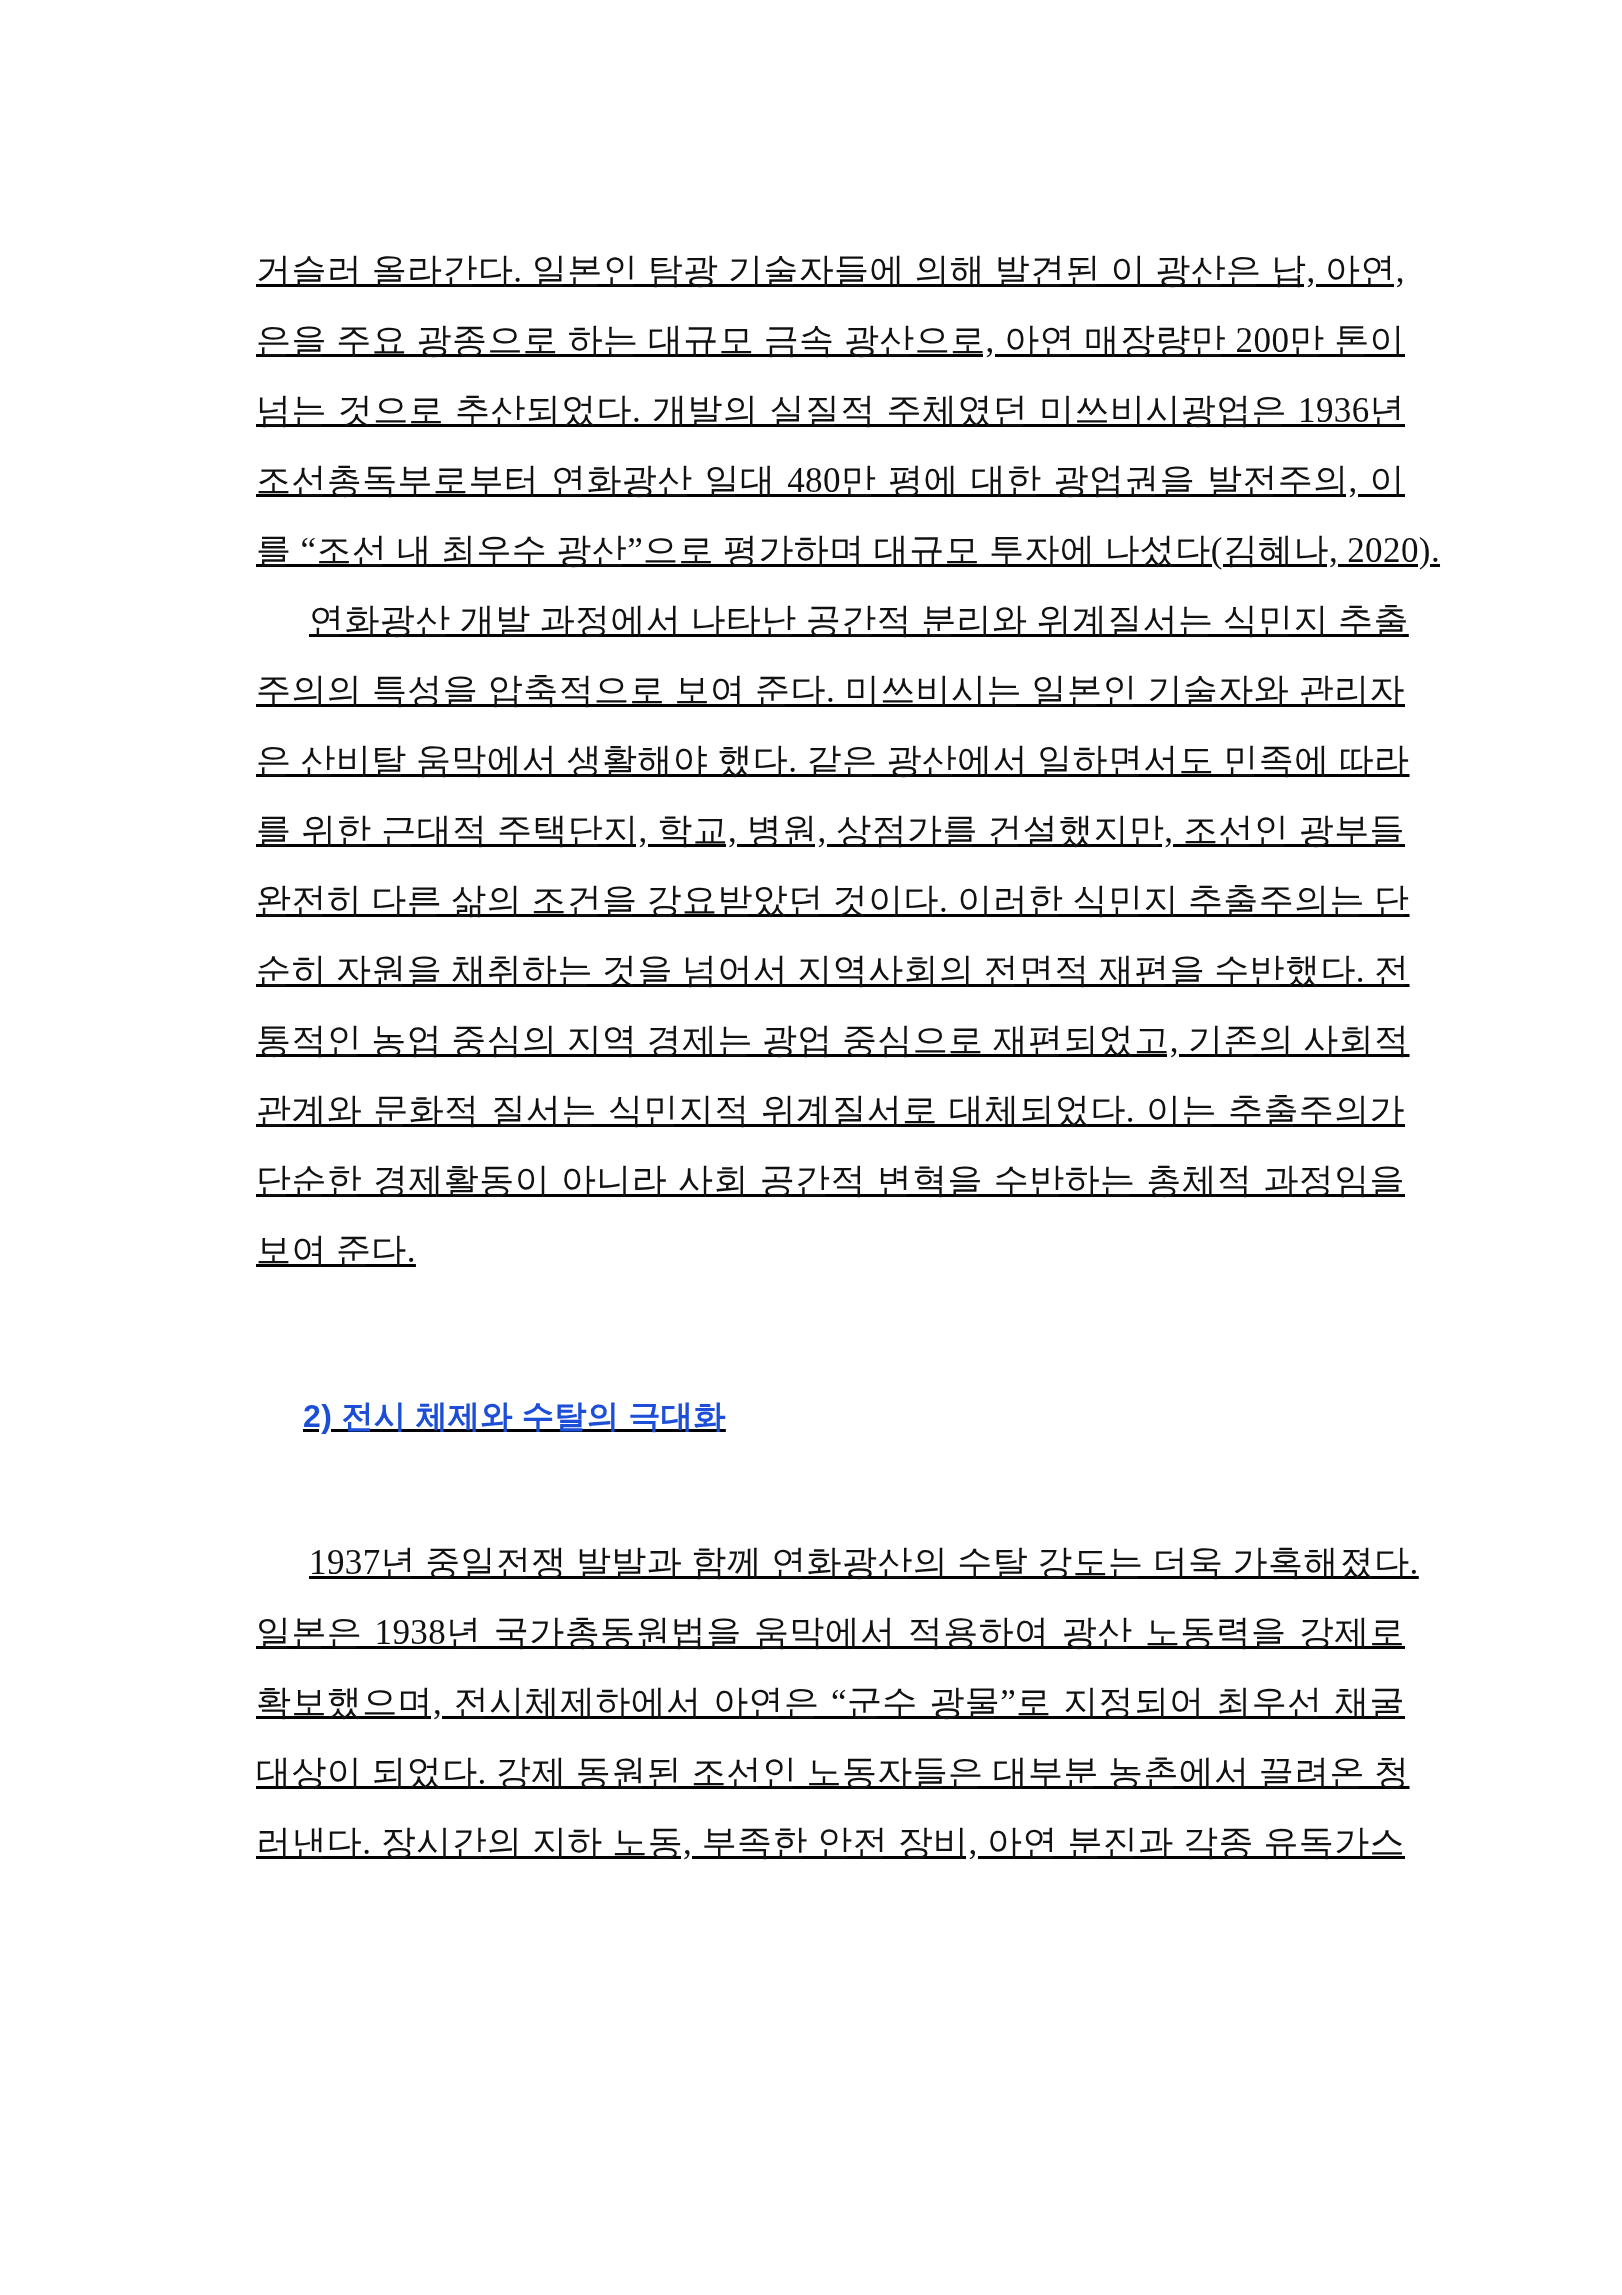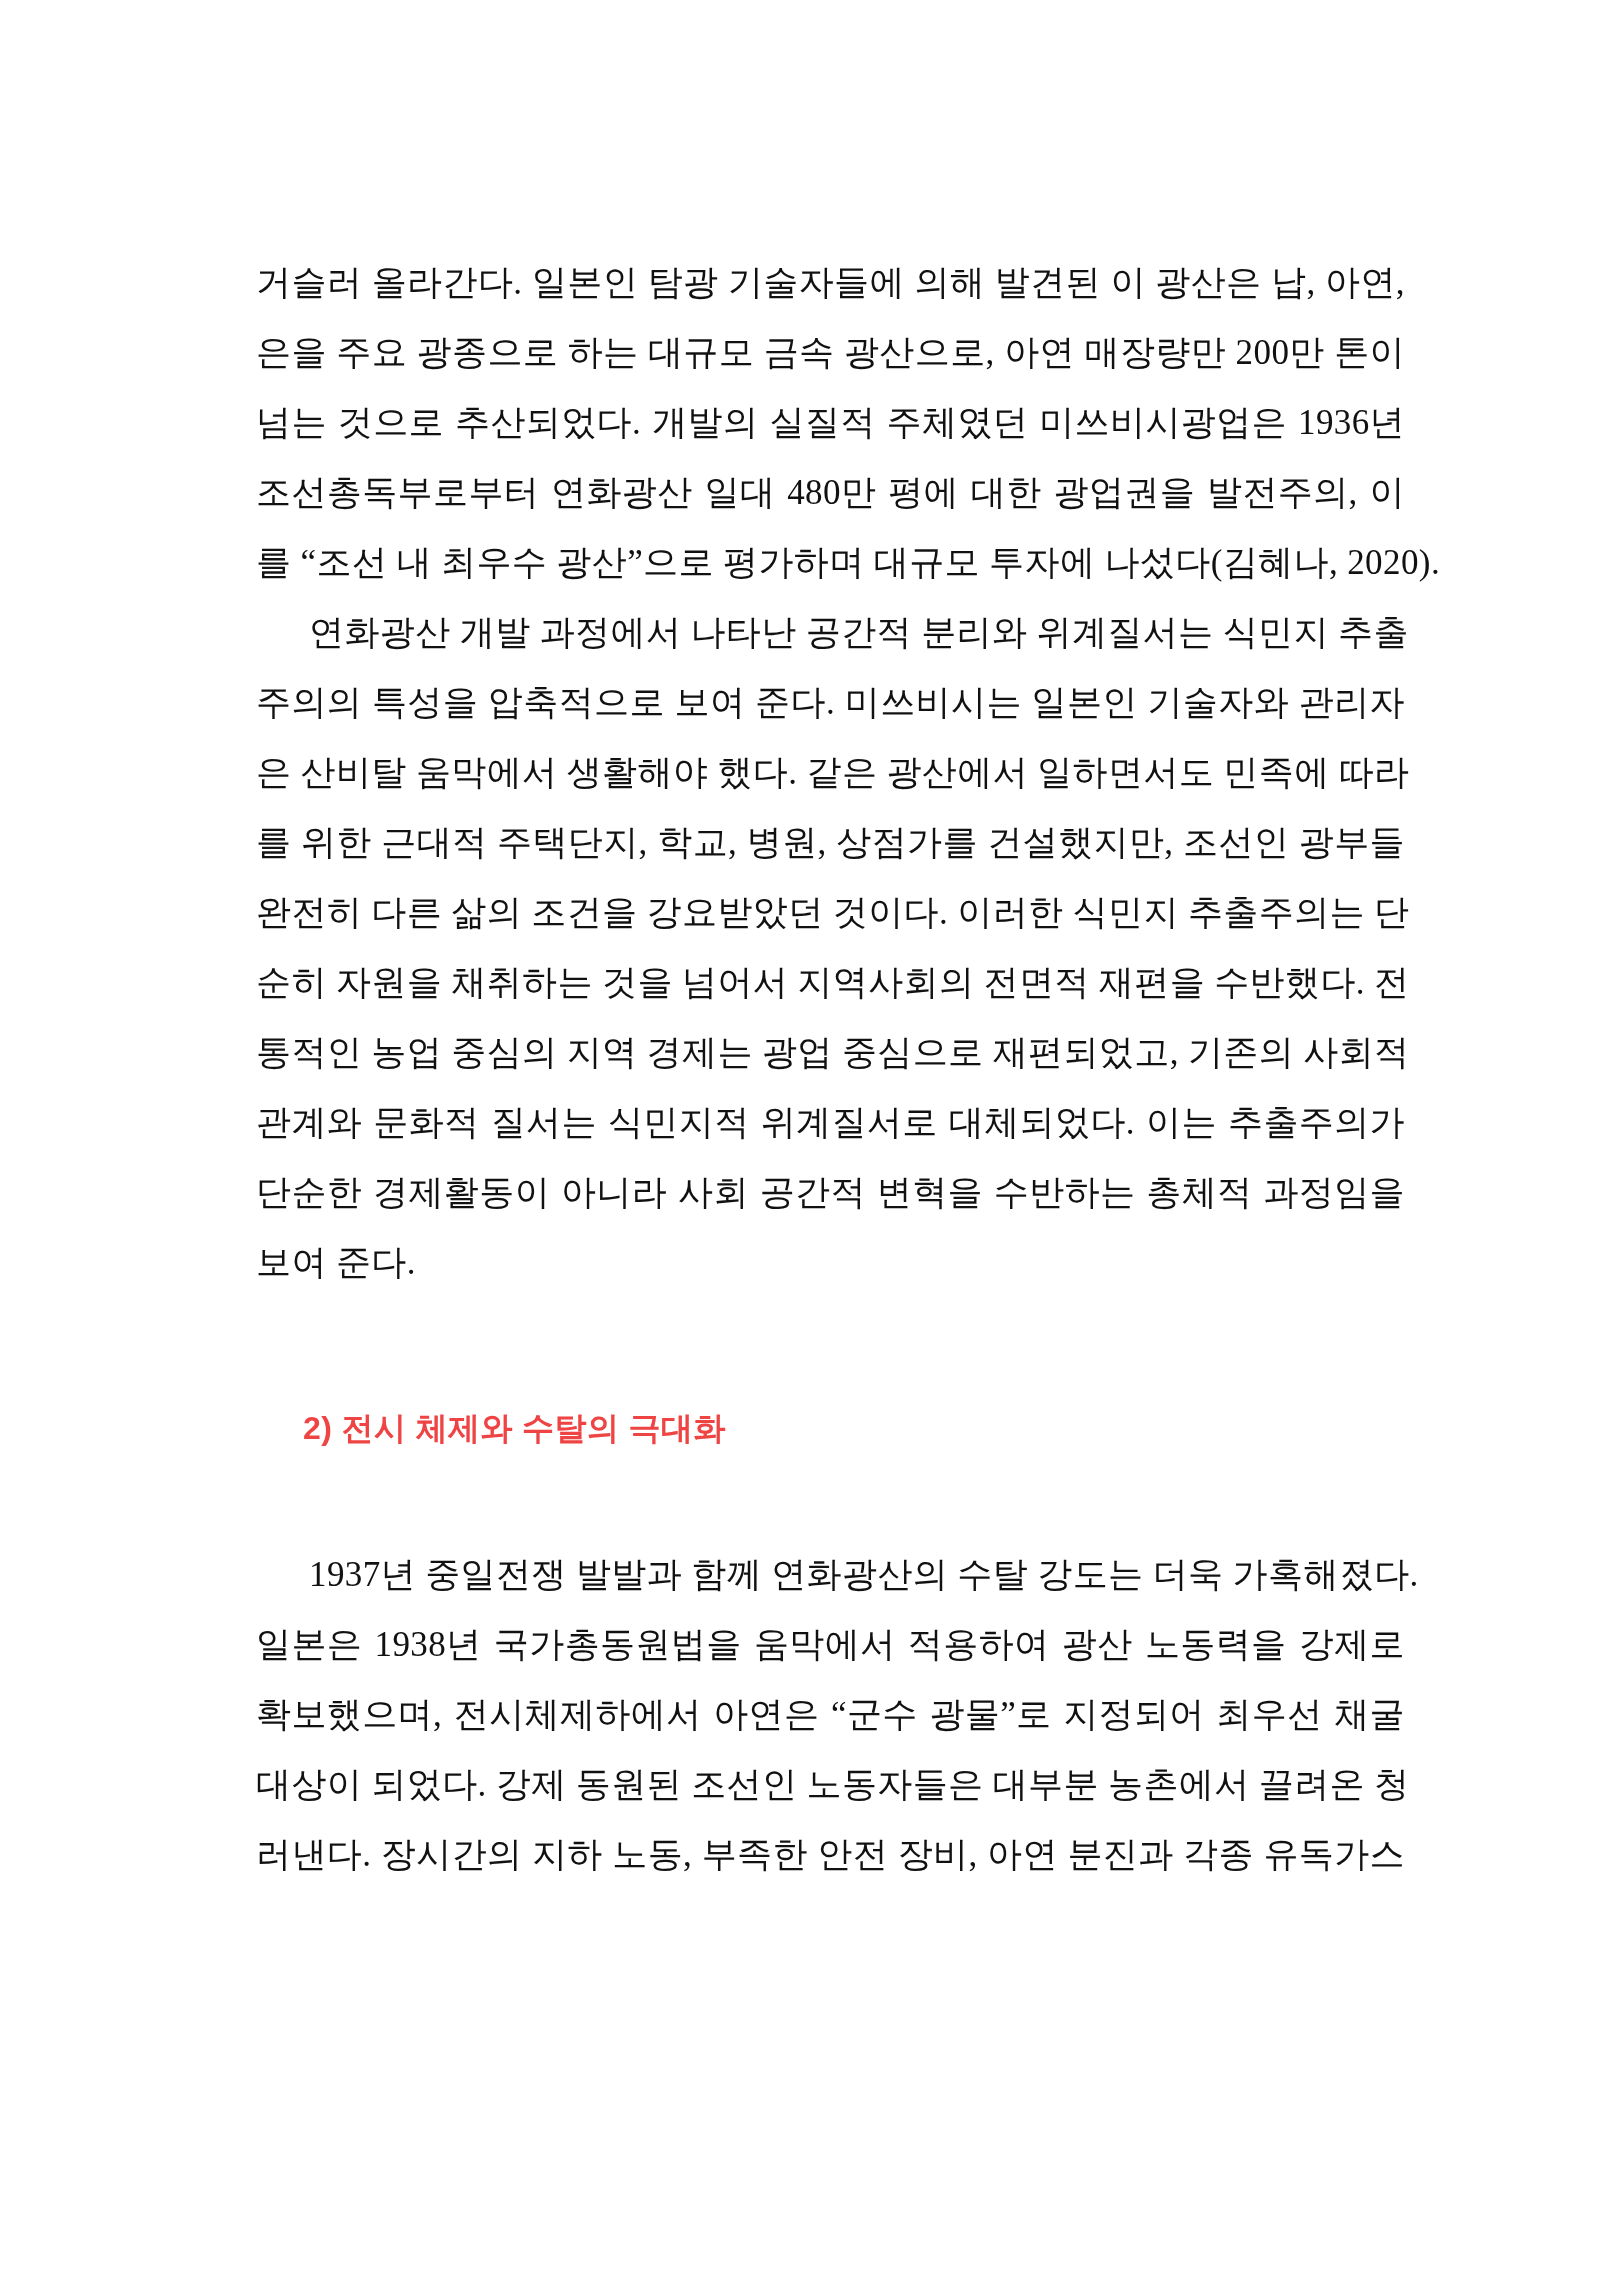--- a/index.html
+++ b/index.html
@@ -10,22 +10,23 @@
   .page {
     position: relative;
     width: 1623px;
     height: 2295px;
     background: #ffffff;
     overflow: hidden;
   }
   .content {
     position: absolute;
     left: 256px;
-    top: 248px;
+    top: 236px;
     width: 1149px;
+    text-decoration: underline;
   }
   .body-line {
     margin: 0;
     height: 70px;
     line-height: 70px;
     font-family: "Liberation Serif", "DejaVu Serif", serif;
     font-size: 35px;
     color: #111111;
     letter-spacing: 0.4px;
     text-align: justify;
@@ -40,21 +41,21 @@
     padding-left: 53px;
   }
   .section-heading {
     margin: 105px 0 86px 0;
     height: 51px;
     line-height: 51px;
     padding-left: 47px;
     font-family: "Liberation Sans", "DejaVu Sans", sans-serif;
     font-size: 32px;
     font-weight: 700;
-    color: #ef4444;
+    color: #1d4ed8;
     letter-spacing: 0.4px;
     text-align: left;
   }
   .footer {
     position: absolute;
     top: 2060px;
     right: 266px;
     display: flex;
     align-items: baseline;
     justify-content: flex-end;

